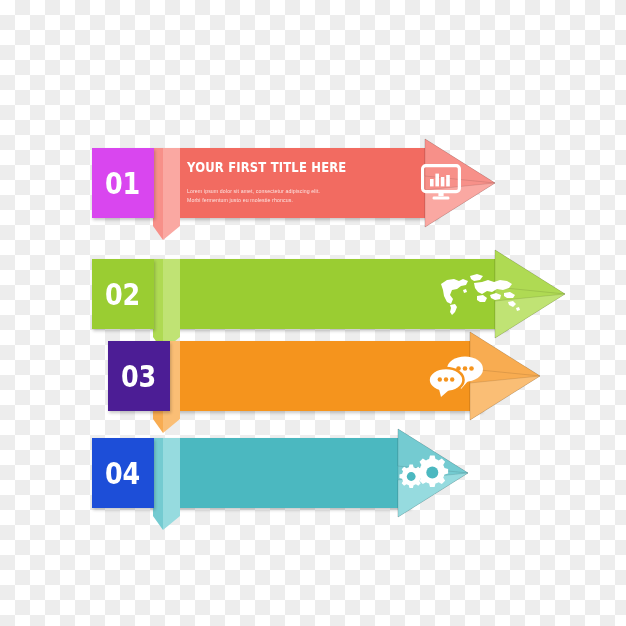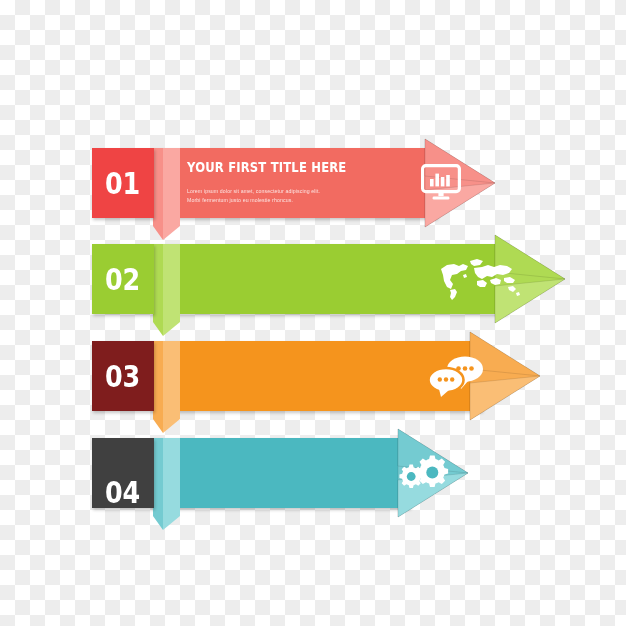--- a/index.html
+++ b/index.html
@@ -126,21 +126,21 @@
     justify-content: center;
   }
   .icon svg { display: block; }
 
   
   #row1 { left: 92px; top: 137px; width: 390px; }
   #row1 .bar   { width: 285px; }
   #row1 .arrow { left: 330px; }
   #row1 .icon  { left: 318px; width: 62px; }
 
-  #row2 { left: 92px; top: 233px; width: 460px; padding-left: 16px; }
+  #row2 { left: 92px; top: 248px; width: 460px; padding-left: 16px; }
   #row2 .bar   { width: 355px; }
   #row2 .arrow { left: 400px; }
   #row2 .icon  { left: 334px; width: 100px; }
 
   #row3 { left: 92px; top: 330px; width: 440px; }
   #row3 .bar   { width: 330px; }
   #row3 .arrow { left: 375px; }
   #row3 .icon  { left: 328px; width: 72px; }
 
   #row4 { left: 92px; top: 427px; width: 365px; }
@@ -165,21 +165,21 @@
     </div>
 
     <div class="fold">
       <svg width="34" height="92" viewBox="0 0 34 92">
         <polygon points="0,0 17,0 17,70 0,70" class="fd-dark" fill="#E8584C"></polygon>
         <polygon points="17,0 17,92 7,78 7,0" class="fd-light" fill="#F79089"></polygon>
         <polygon points="17,0 34,0 34,78 17,92" class="fd-lighter" fill="#FAA8A2"></polygon>
       </svg>
     </div>
 
-    <div class="numblock" style="background: #ef4444;">
+    <div class="numblock" style="background: #d946ef;">
       <span class="num">01</span>
     </div>
 
     <div class="content">
       <div class="title">YOUR FIRST TITLE HERE</div>
       <div class="desc">Lorem ipsum dolor sit amet, consectetur adipiscing elit. Morbi fermentum justo eu molestie rhoncus.</div>
     </div>
 
     <div class="icon">
       <svg width="40" height="38" viewBox="0 0 40 38">
@@ -249,21 +249,21 @@
     </div>
 
     <div class="fold">
       <svg width="34" height="92" viewBox="0 0 34 92">
         <polygon points="0,0 17,0 17,70 0,70" class="fd-dark" fill="#E8860F"></polygon>
         <polygon points="17,0 17,92 7,78 7,0" class="fd-light" fill="#F8AC51"></polygon>
         <polygon points="17,0 34,0 34,78 17,92" class="fd-lighter" fill="#FABE75"></polygon>
       </svg>
     </div>
 
-    <div class="numblock" style="background: #7f1d1d;">
+    <div class="numblock" style="background: #4c1d95; margin-left: 16px;">
       <span class="num">03</span>
     </div>
 
 
     <div class="icon">
       <svg width="58" height="42" viewBox="0 0 58 42">
         <g fill="#ffffff">
           <ellipse cx="38" cy="14" rx="18" ry="12.6"></ellipse>
           <polygon points="30,22 34,34 42,25"></polygon>
           <circle cx="31.5" cy="13.5" r="2.3" fill="#F5941D"></circle>
@@ -293,21 +293,21 @@
     </div>
 
     <div class="fold">
       <svg width="34" height="92" viewBox="0 0 34 92">
         <polygon points="0,0 17,0 17,70 0,70" class="fd-dark" fill="#3DA9B1"></polygon>
         <polygon points="17,0 17,92 7,78 7,0" class="fd-light" fill="#74CBD1"></polygon>
         <polygon points="17,0 34,0 34,78 17,92" class="fd-lighter" fill="#96DBDF"></polygon>
       </svg>
     </div>
 
-    <div class="numblock" style="background: #404040; align-items: flex-end;">
+    <div class="numblock" style="background: #1d4ed8;">
       <span class="num">04</span>
     </div>
 
 
     <div class="icon">
       <svg width="52" height="42" viewBox="0 0 52 42">
         <g fill="#ffffff">
           <path d="M31 3.5 l4.6 0 l0.9 3.6 a10 10 0 0 1 3.1 1.3 l3.2-1.9 l3.3 3.3 l-1.9 3.2 a10 10 0 0 1 1.3 3.1 l3.6 0.9 l0 4.6 l-3.6 0.9 a10 10 0 0 1-1.3 3.1 l1.9 3.2 l-3.3 3.3 l-3.2-1.9 a10 10 0 0 1-3.1 1.3 l-0.9 3.6 l-4.6 0 l-0.9-3.6 a10 10 0 0 1-3.1-1.3 l-3.2 1.9 l-3.3-3.3 l1.9-3.2 a10 10 0 0 1-1.3-3.1 l-3.6-0.9 l0-4.6 l3.6-0.9 a10 10 0 0 1 1.3-3.1 l-1.9-3.2 l3.3-3.3 l3.2 1.9 a10 10 0 0 1 3.1-1.3 Z"></path>
           <circle cx="33.3" cy="20.5" r="6" fill="#4BB8C0"></circle>
           <path d="M10.5 20.5 l3.4 0 l0.7 2.7 a7.4 7.4 0 0 1 2.3 0.95 l2.4-1.4 l2.4 2.4 l-1.4 2.4 a7.4 7.4 0 0 1 0.95 2.3 l2.7 0.7 l0 3.4 l-2.7 0.7 a7.4 7.4 0 0 1-0.95 2.3 l1.4 2.4 l-2.4 2.4 l-2.4-1.4 a7.4 7.4 0 0 1-2.3 0.95 l-0.7 2.7 l-3.4 0 l-0.7-2.7 a7.4 7.4 0 0 1-2.3-0.95 l-2.4 1.4 l-2.4-2.4 l1.4-2.4 a7.4 7.4 0 0 1-0.95-2.3 l-2.7-0.7 l0-3.4 l2.7-0.7 a7.4 7.4 0 0 1 0.95-2.3 l-1.4-2.4 l2.4-2.4 l2.4 1.4 a7.4 7.4 0 0 1 2.3-0.95 Z" transform="translate(0,-8)"></path>

